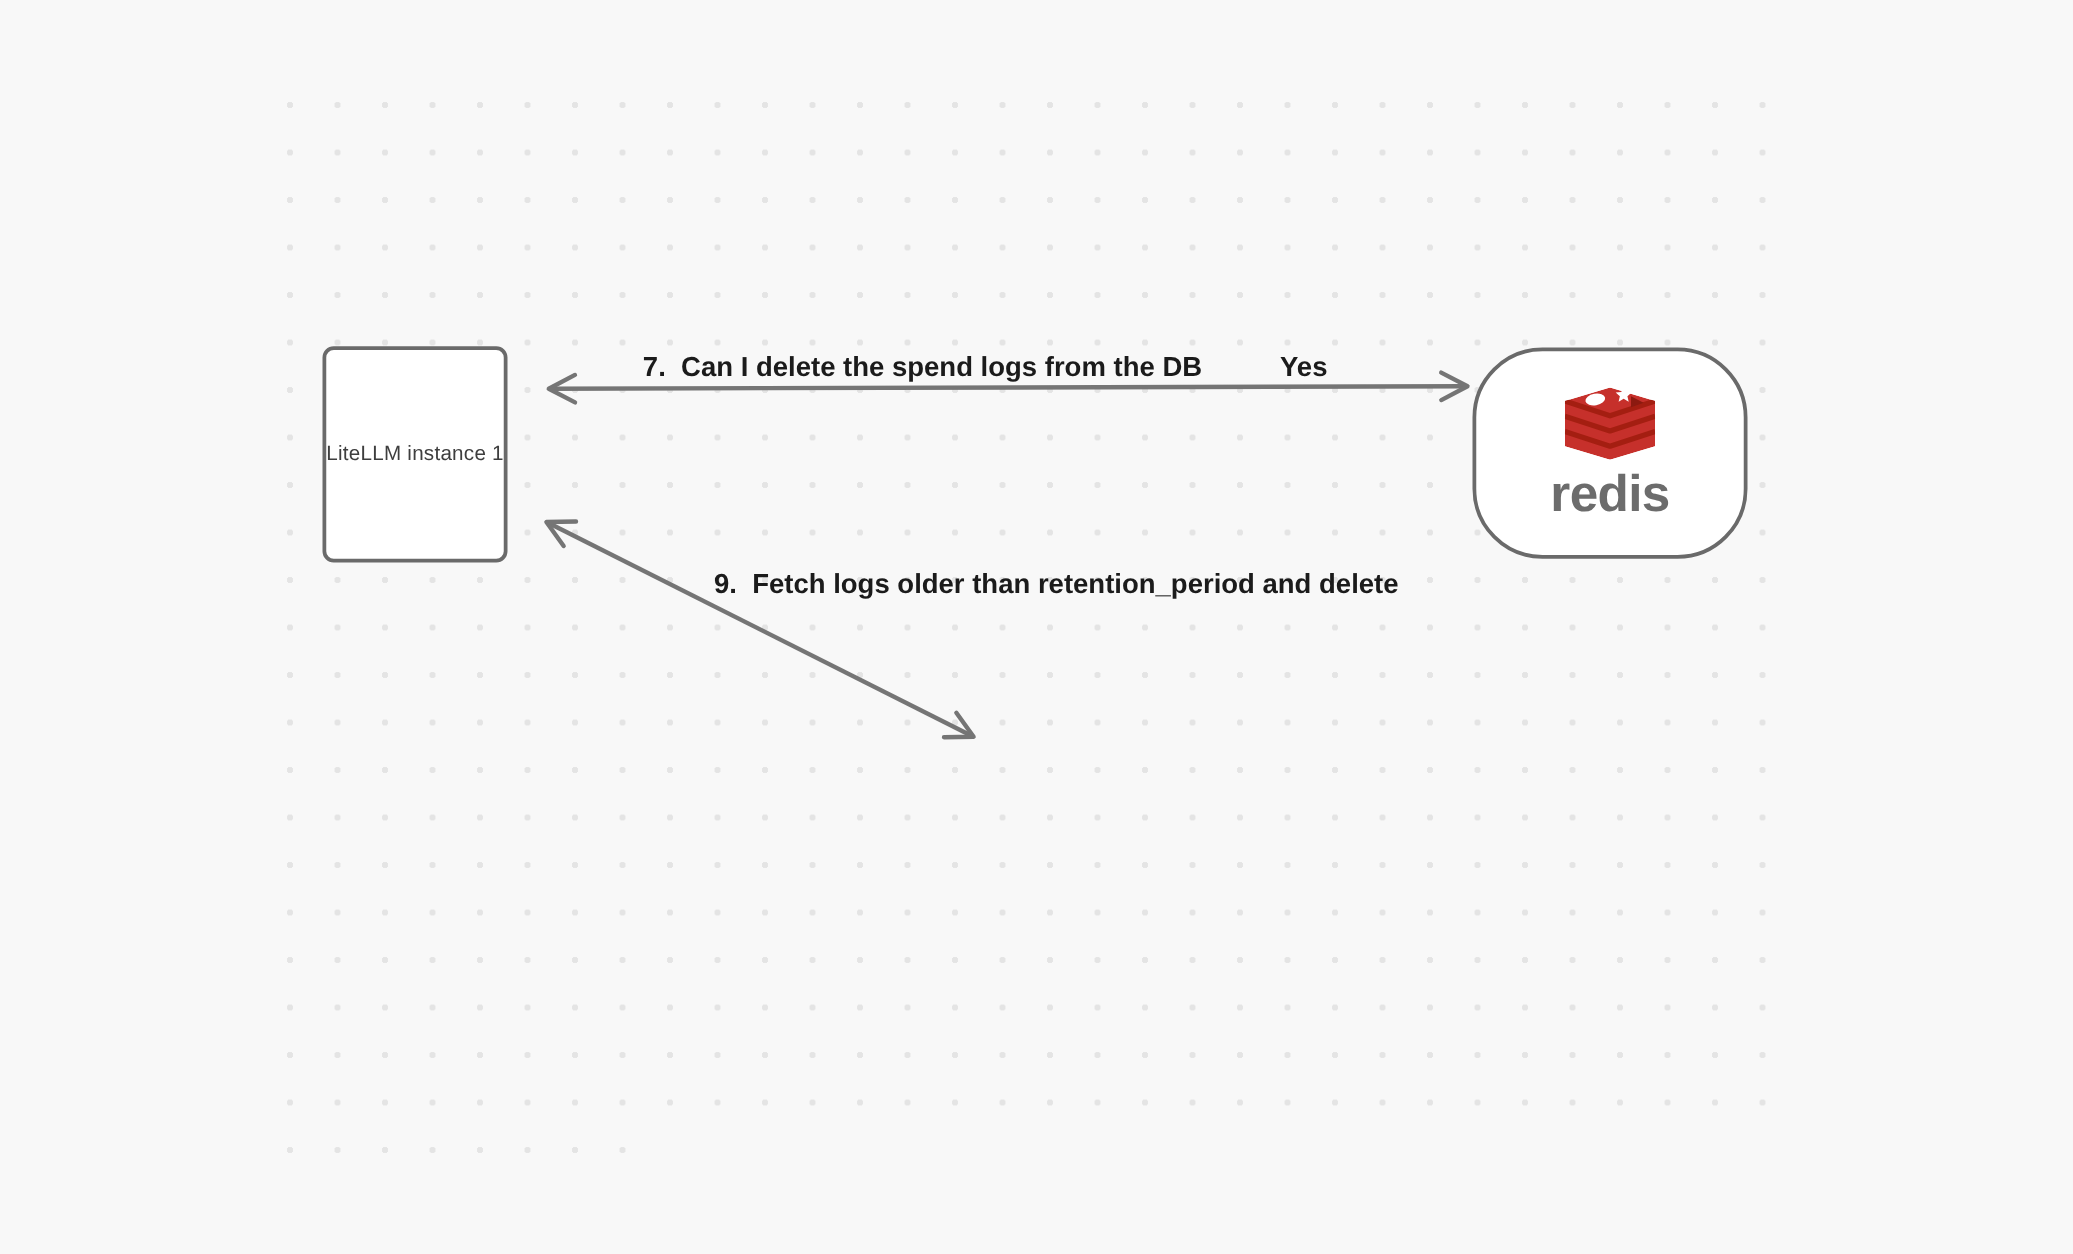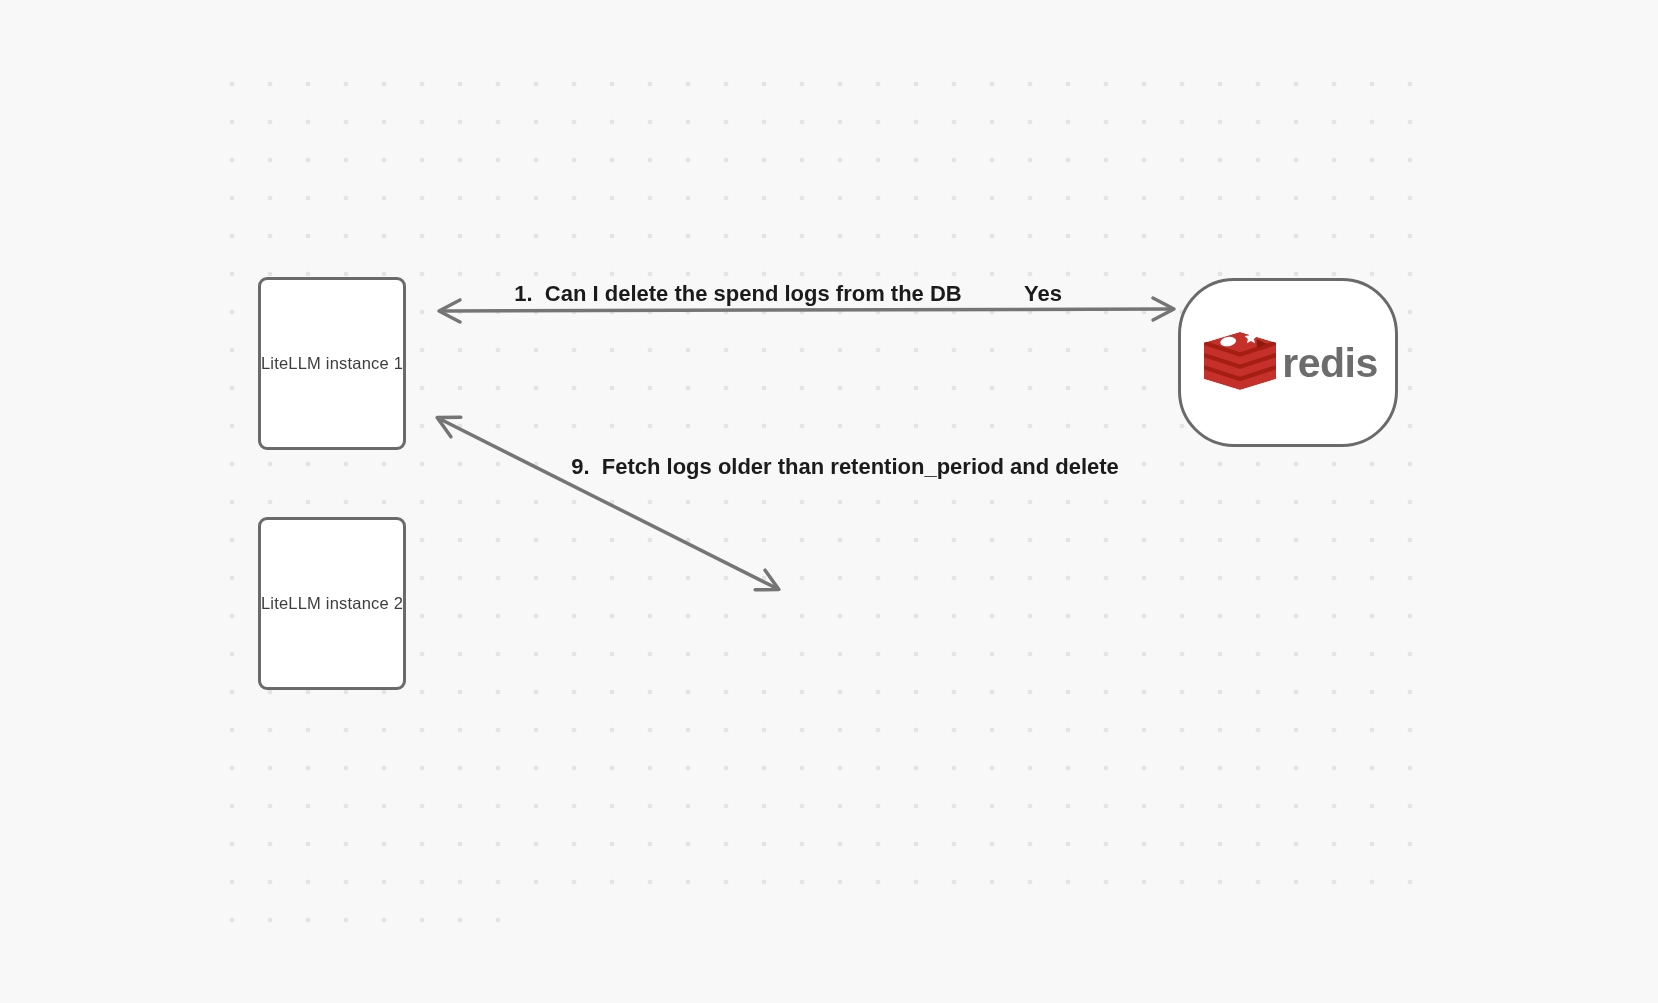--- a/index.html
+++ b/index.html
@@ -24,21 +24,21 @@
     display:flex; align-items:center; justify-content:center;
   }
   .inst-box .inst-label {
     font-size:16.5px; color:#3e3e3e; letter-spacing:0.2px; white-space:nowrap;
   }
   #inst1 { top:277px; } #inst2 { top:517px; } #inst3 { top:757px; }
 
   .redis-node {
     position:absolute; left:1178px; top:278px; width:220px; height:169px;
     background:#ffffff; border:3.5px solid #6a6a6a; border-radius:56px;
-    display:flex; flex-direction:row; align-items:center; justify-content:center;
+    display:flex; flex-direction:column; align-items:center; justify-content:center;
   }
   .redis-word {
     font-size:41px; font-weight:700; color:#6c6c6c; letter-spacing:-0.5px;
     line-height:1; margin-top:2px;
   }
 
   .db-node { position:absolute; left:802px; top:519px; width:172px; height:168px; }
   .db-inner {
     position:absolute; left:0; top:58px; width:172px; height:84px;
     display:flex; align-items:center; justify-content:center; gap:1px;
@@ -67,23 +67,20 @@
         <path d="M-21,-11 L0,0 L-21,11" fill="none" stroke="#757575" stroke-width="3.5" stroke-linecap="round" stroke-linejoin="round"></path>
       </marker>
     </defs>
     <line x1="440" y1="311" x2="1173" y2="309" stroke="#757575" stroke-width="3.5" marker-start="url(#ah)" marker-end="url(#ah)"></line>
     <line x1="438" y1="418" x2="778" y2="589" stroke="#757575" stroke-width="3.5" marker-start="url(#ah)" marker-end="url(#ah)"></line>
   </svg>
 
   <div class="inst-box" id="inst1">
     <span class="inst-label">LiteLLM instance 1</span>
   </div>
-  <div class="inst-box" id="inst2">
-    <span class="inst-label">LiteLLM instance 2</span>
-  </div>
 
   <div class="redis-node">
     <svg width="84" height="64" viewBox="0 0 100 76">
       <defs>
           <clipPath id="rclip">
             <path d="M50 1 L93 14 L93 57 L50 70 L7 57 L7 14 Z"></path>
           </clipPath>
         </defs>
       <g clip-path="url(#rclip)">
         <path d="M50 1 L93 14 L93 57 L50 70 L7 57 L7 14 Z" fill="#c6302b"></path>
@@ -92,17 +89,17 @@
         <path d="M7 43 L50 57 L93 43" fill="none" stroke="#a41e11" stroke-width="5" stroke-linejoin="round"></path>
       </g>
       <ellipse cx="36" cy="12.5" rx="9.5" ry="5.5" fill="#ffffff" transform="rotate(-10 36 12.5)"></ellipse>
       <polygon points="63,0.5 65.3,5.3 70.6,5.8 66.6,9.4 67.8,14.6 63,11.9 58.2,14.6 59.4,9.4 55.4,5.8 60.7,5.3" fill="#ffffff"></polygon>
       <polygon points="70,9.5 82,15.5 70,19.8" fill="#8c1a10"></polygon>
     </svg>
     <div class="redis-word">redis</div>
   </div>
 
 
-  <div class="anno" id="anno1">1.  Can I delete the spend logs from the DB</div>
+  <div class="anno" id="anno1">7.  Can I delete the spend logs from the DB</div>
   <div class="anno" id="anno1-yes">Yes</div>
   <div class="anno" id="anno2">9.  Fetch logs older than retention_period and delete</div>
 
 </div>
 
 </body></html>

